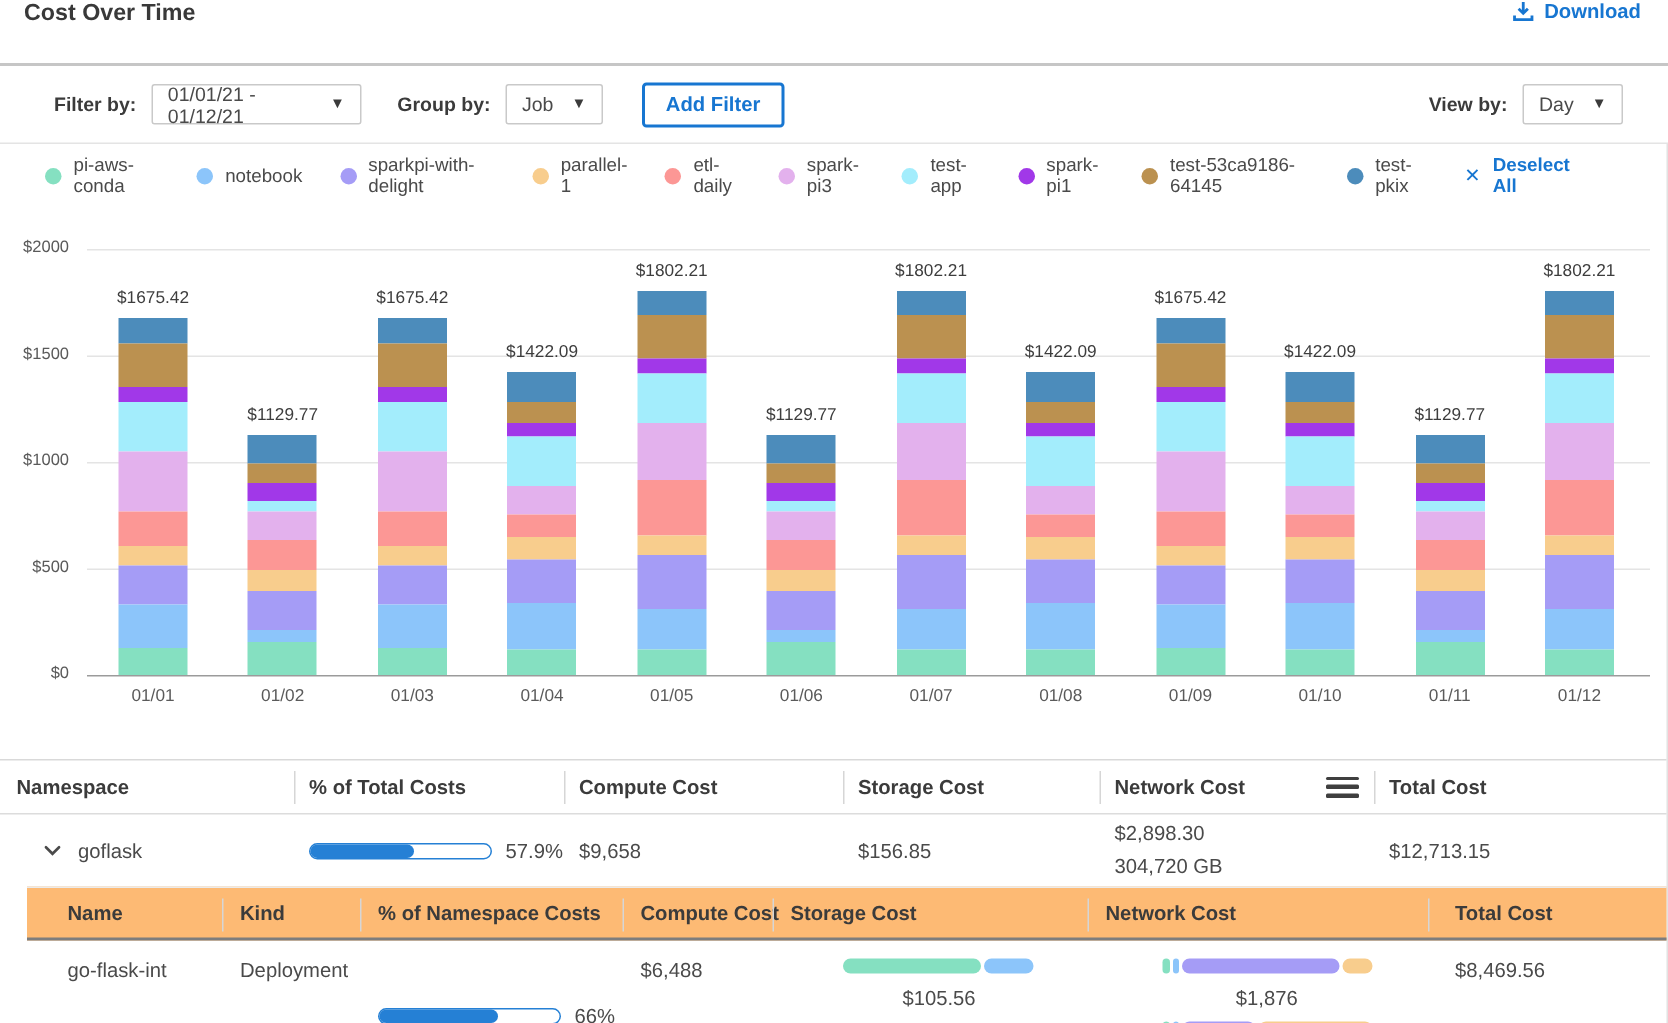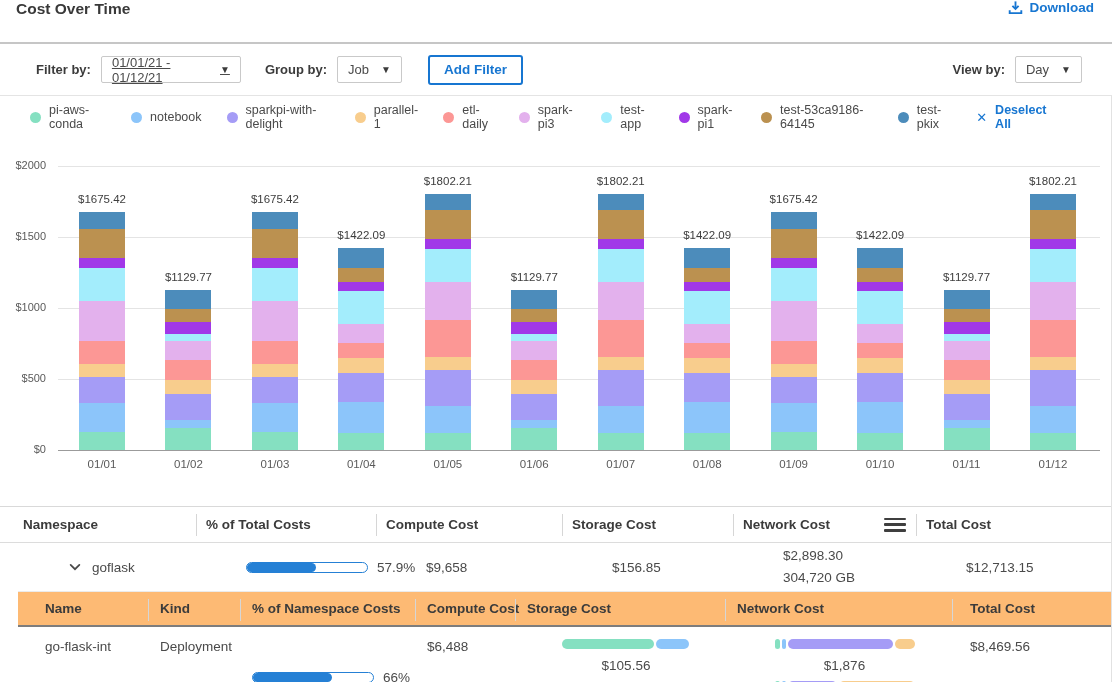--- a/index.html
+++ b/index.html
@@ -45,28 +45,28 @@
   .bar { position:absolute; width:46px; bottom:28px; display:flex; flex-direction:column-reverse; }
   .bar span { width:100%; display:block; }
   .total-label { position:absolute; width:90px; text-align:center; font-size:11.5px; color:#3d3d3d; }
   .xtick { position:absolute; width:90px; text-align:center; top:292px; font-size:11.5px; color:#5a5a5a; }
 
   
   .table { border-top:1px solid #d9d9d9; font-size:13.5px; }
   .grid-main { display:grid; grid-template-columns:196px 180px 186px 171px 183px 1fr; }
   .thead { height:36px; border-bottom:1px solid #dcdcdc; font-weight:700; color:#3b3b3b; }
   .thead > div { display:flex; align-items:center; padding-left:10px; position:relative; white-space:nowrap; }
-  .thead > div:first-child { padding-left:23px; }
+  .thead > div:first-child { padding-left:11px; }
   .thead > div + div::before { content:""; position:absolute; left:0; top:7px; height:22px;
     width:1px; background:#d6d6d6; }
   .th-network { justify-content:space-between; padding-right:10px; }
   .burger { width:22px; height:14px; display:flex; flex-direction:column; justify-content:space-between; cursor:pointer; }
   .burger i { display:block; height:2.5px; background:#3f3f3f; border-radius:1px; }
 
-  .row-main { height:48px; align-items:center; color:#4a4a4a;padding-left:40px; }
+  .row-main { height:48px; align-items:center; color:#4a4a4a; }
   .row-main > div { padding-left:10px; white-space:nowrap; }
   .ns-cell { display:flex; align-items:center; gap:10px; padding-left:28px !important; }
   .chev { cursor:pointer; display:flex; }
   .pct-cell { display:flex; align-items:center; gap:9px; }
   .progress { width:122px; height:11px; border:1px solid #2580d5; border-radius:6px; background:#fff; }
   .progress i { display:block; height:100%; border-radius:5px; background:#2580d5; }
   .two-line { line-height:1.6; }
 
   
   .nested { margin-left:18px; }
@@ -99,21 +99,21 @@
           <path d="M4.7 6.2 L 8 9.5 L 11.3 6.2"></path>
           <path d="M1.8 11 V 14 H 14.2 V 11"></path>
       </svg>
     </span>
     <span>Download</span>
   </div>
 </div>
 
 <div class="toolbar">
   <span class="lbl">Filter by:</span>
-  <div class="select" style="width:140px; justify-content:space-between;text-decoration:underline;">
+  <div class="select" style="width:140px; justify-content:space-between;">
     <span>01/01/21 - 01/12/21</span>
     <span class="caret">▼</span>
   </div>
   <span class="gap24"></span>
   <span class="lbl">Group by:</span>
   <div class="select">
     <span>Job</span>
     <span class="caret">▼</span>
   </div>
   <button class="btn-outline">Add Filter</button>

